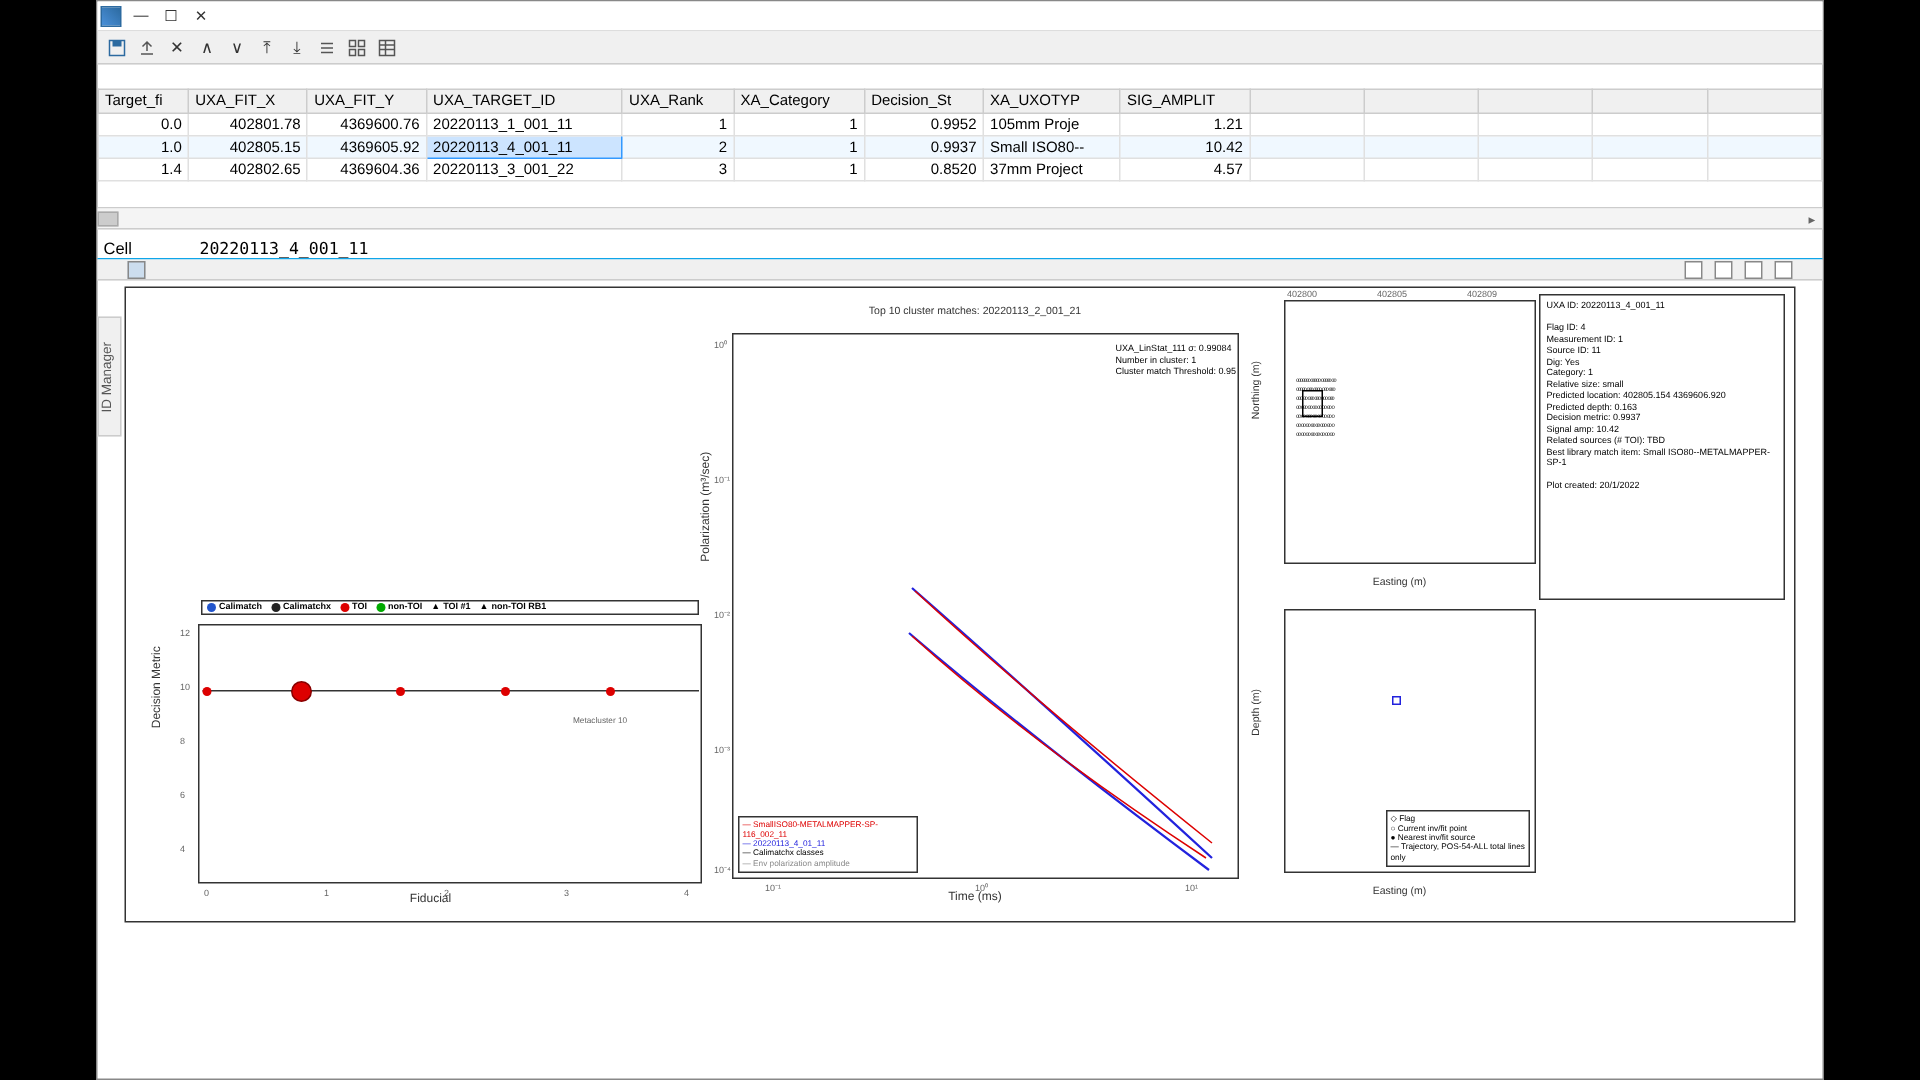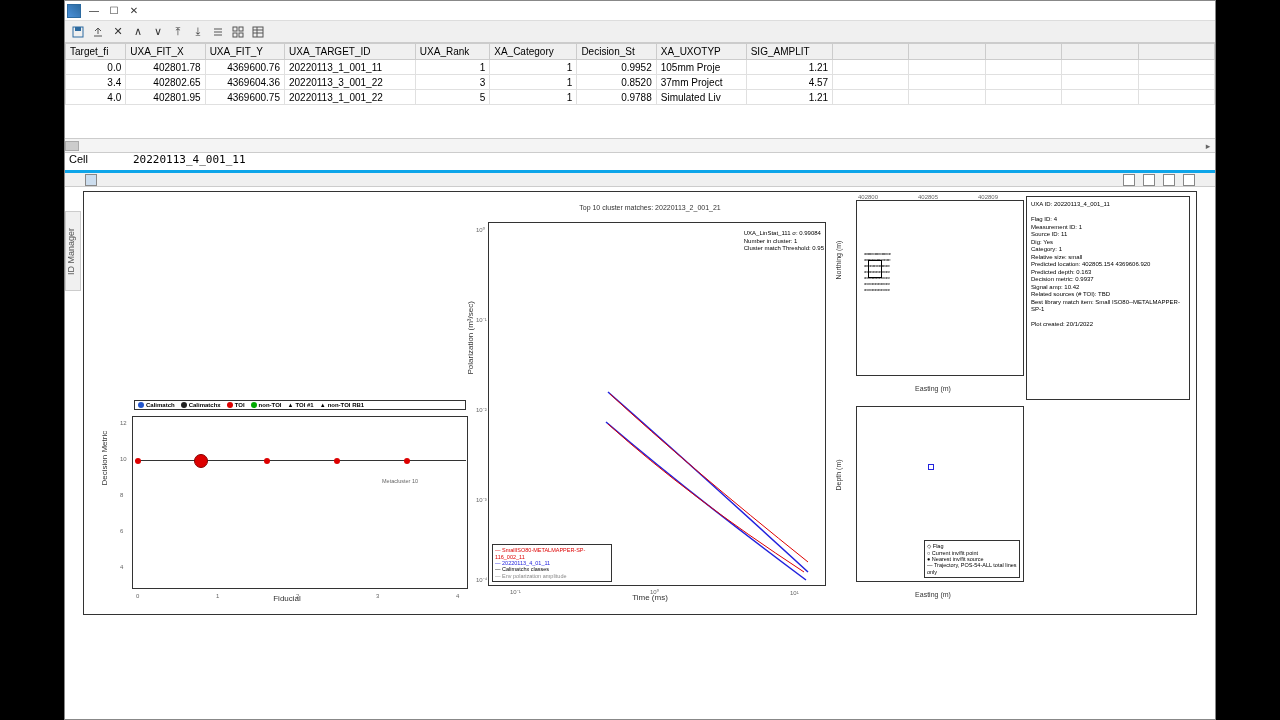--- a/index.html
+++ b/index.html
@@ -7,30 +7,30 @@
 .app-window { position: absolute; left: 64px; top: 0; width: 1152px; height: 720px; background: #fff; border: 1px solid #888; }
 .titlebar { height: 20px; background: #fff; display: flex; align-items: center; padding: 0 2px; border-bottom: 1px solid #ddd; }
 .titlebar-icon { width: 14px; height: 14px; background: linear-gradient(45deg,#4a90d9,#2c6aa0); margin-right: 4px; border: 1px solid #2c6aa0; }
 .titlebar-text { font-size: 11px; flex: 1; }
 .win-controls { display: flex; gap: 2px; }
 .win-btn { width: 18px; height: 14px; display: flex; align-items: center; justify-content: center; font-size: 10px; color: #333; cursor: pointer; }
 .toolbar { height: 22px; background: #f0f0f0; border-bottom: 1px solid #ccc; display: flex; align-items: center; padding: 0 4px; gap: 2px; }
 .tb-btn { width: 18px; height: 18px; display: flex; align-items: center; justify-content: center; font-size: 11px; color: #333; cursor: pointer; border: 1px solid transparent; }
 .tb-btn svg { width: 12px; height: 12px; }
 .table-wrap { height: 96px; overflow: auto; border-bottom: 1px solid #ccc; }
-table.grid { border-collapse: collapse; width: 100%; font-size: 10px; }
+table.grid { border-collapse: collapse; width: 100%; font-size: 10px; margin-top: 16px; }
 table.grid th { background: #f0f0f0; border: 1px solid #ccc; padding: 1px 4px; text-align: left; font-weight: normal; white-space: nowrap; height: 16px; }
 table.grid td { border: 1px solid #e0e0e0; padding: 1px 4px; white-space: nowrap; height: 15px; }
 table.grid td.num { text-align: right; }
 table.grid tr.sel td { background: #f0f8ff; }
 table.grid td.selcell { background: #cce4ff !important; border: 1px solid #3399ff !important; }
 .scroll-area { height: 14px; background: #f4f4f4; border-bottom: 1px solid #ccc; position: relative; }
 .scroll-thumb { position: absolute; left: 0; top: 2px; width: 14px; height: 10px; background: #ccc; border: 1px solid #aaa; }
 .scroll-right { position: absolute; right: 0; top: 0; width: 14px; height: 14px; font-size: 9px; display: flex; align-items: center; justify-content: center; color: #666; }
-.cell-row { height: 20px; display: flex; align-items: flex-start; font-size: 11px; border-bottom: 3px solid #0ea5e9; }
+.cell-row { height: 20px; display: flex; align-items: flex-end; font-size: 11px; border-bottom: 1px solid #0ea5e9; }
 .cell-label { width: 60px; padding-left: 4px; }
 .cell-val { padding-left: 8px; font-family: Consolas, monospace; }
 .status-row { height: 16px; background: #f8f8f8; border-top: 1px solid #ccc; border-bottom: 1px solid #ccc; display: flex; justify-content: flex-end; align-items: center; font-size: 9px; padding-right: 8px; color: #444; }
 .bottom-tb { height: 14px; background: #f0f0f0; border-bottom: 1px solid #ccc; display:flex; align-items:center; padding: 0 20px; gap: 8px;}
 .bottom-tb .tb-sq { width: 12px; height: 12px; border: 1px solid #888; background: #fff; }
 .sidebar-tab { position: absolute; left: 0; top: 210px; width: 16px; height: 80px; background: #f0f0f0; border: 1px solid #ccc; writing-mode: vertical-rl; transform: rotate(180deg); text-align: center; font-size: 9px; padding: 4px 0; color: #555; }
 .chart-title { font-size: 28px; font-weight: bold; padding: 8px 20px 4px 20px; font-family: Arial, sans-serif; }
 .chart-panel { margin: 4px 18px 8px 18px; border: 1px solid #333; height: 424px; position: relative; background: #fff; }
 .subplot { position: absolute; border: 0; }
 .plotframe { position: absolute; border: 1px solid #333; background:#fff; }
@@ -132,46 +132,46 @@
             <td class="num">1</td>
             <td class="num">0.9952</td>
             <td class="">105mm Proje</td>
             <td class="num">1.21</td>
             <td>&nbsp;</td>
             <td>&nbsp;</td>
             <td>&nbsp;</td>
             <td>&nbsp;</td>
             <td>&nbsp;</td>
           </tr>
+          <tr class="sel">
+            <td class="num">1.0</td>
+            <td class="num">402805.15</td>
+            <td class="num">4369605.92</td>
+            <td class="selcell">20220113_4_001_11</td>
+            <td class="num">2</td>
+            <td class="num">1</td>
+            <td class="num">0.9937</td>
+            <td class="">Small ISO80--</td>
+            <td class="num">10.42</td>
+            <td>&nbsp;</td>
+            <td>&nbsp;</td>
+            <td>&nbsp;</td>
+            <td>&nbsp;</td>
+            <td>&nbsp;</td>
+          </tr>
           <tr>
-            <td class="num">3.4</td>
+            <td class="num">1.4</td>
             <td class="num">402802.65</td>
             <td class="num">4369604.36</td>
             <td class="">20220113_3_001_22</td>
             <td class="num">3</td>
             <td class="num">1</td>
             <td class="num">0.8520</td>
             <td class="">37mm Project</td>
             <td class="num">4.57</td>
-            <td>&nbsp;</td>
-            <td>&nbsp;</td>
-            <td>&nbsp;</td>
-            <td>&nbsp;</td>
-            <td>&nbsp;</td>
-          </tr>
-          <tr>
-            <td class="num">4.0</td>
-            <td class="num">402801.95</td>
-            <td class="num">4369600.75</td>
-            <td class="">20220113_1_001_22</td>
-            <td class="num">5</td>
-            <td class="num">1</td>
-            <td class="num">0.9788</td>
-            <td class="">Simulated Liv</td>
-            <td class="num">1.21</td>
             <td>&nbsp;</td>
             <td>&nbsp;</td>
             <td>&nbsp;</td>
             <td>&nbsp;</td>
             <td>&nbsp;</td>
           </tr>
         </tbody>
     </table>
   </div>
 

